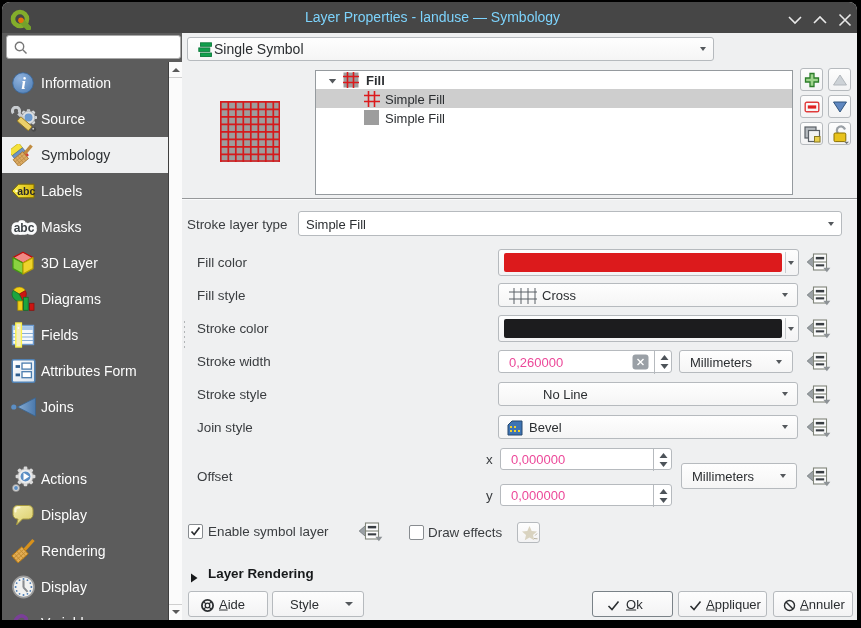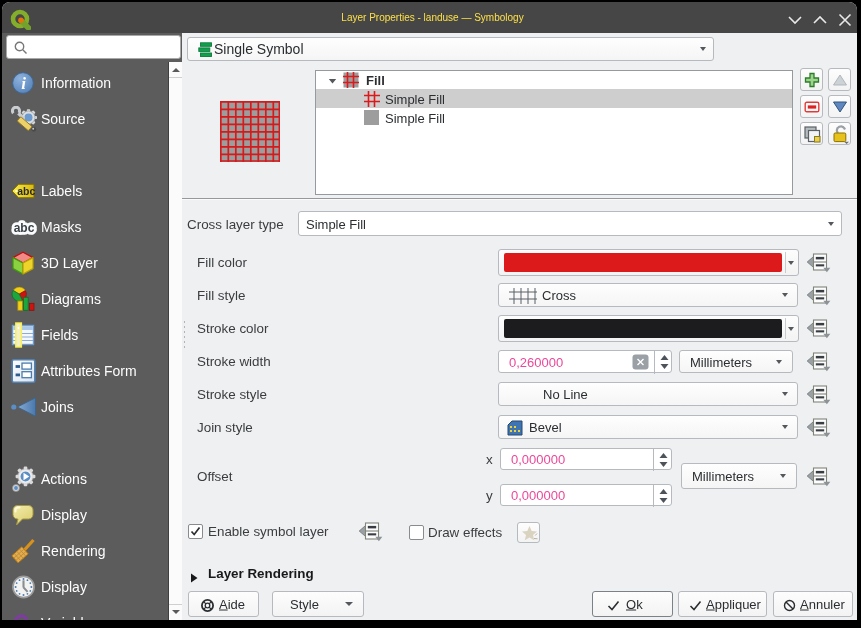--- a/index.html
+++ b/index.html
@@ -1,21 +1,21 @@
 <!DOCTYPE html>
 <html><head>
 <meta charset="utf-8">
 <style>
 * { margin:0; padding:0; box-sizing:border-box; }
 html,body { width:861px; height:628px; background:#000; font-family:"Liberation Sans", sans-serif; }
 #win { position:absolute; left:2px; top:2px; width:855px; height:618px; background:#eff0f1;
   border-radius:8px 8px 0 0; overflow:hidden; }
 #titlebar { position:absolute; left:0; top:0; width:100%; height:31px; background:#464646; }
 #title { position:absolute; left:0; top:0; width:100%; height:31px; line-height:31px; text-align:center;
-  color:#fde047; font-size:10px; padding-left:6px; }
+  color:#7dd3fc; font-size:14px; padding-left:6px; }
 .abs { position:absolute; }
 #sidebar { position:absolute; left:0; top:31px; width:180px; height:587px; background:#5c5c5c; }
 #search { position:absolute; left:4px; top:2px; width:175px; height:24px; background:#fff;
   border:1px solid #a8a8a8; border-radius:3px; }
 .item { position:absolute; left:0; width:166px; height:36px; color:#fdfdfd; font-size:14px; }
 .item span { position:absolute; left:39px; top:50%; transform:translateY(-50%); white-space:nowrap; }
 .item svg { position:absolute; left:9px; top:50%; transform:translateY(-50%); }
 .item.sel { background:#eff0f1; color:#2b2e31; }
 #sscroll { position:absolute; left:166px; top:29px; width:14px; height:558px;
   background:#fbfbfb; border-left:1px solid #3f3f3f; }
@@ -91,20 +91,35 @@
           <circle cx="5" cy="4.8" r="3.6" fill="none" stroke="#c9cdd1" stroke-width="3" stroke-dasharray="16.5 6.2" stroke-dashoffset="-8.5"></circle>
           <path d="M7.4 7.2 L12.8 12.6" stroke="#c9cdd1" stroke-width="3.4"></path>
           <g transform="rotate(41 14 18)">
             <rect x="6" y="15.3" width="15" height="5.6" rx="1.1" fill="#ecd06a" stroke="#93761c" stroke-width="0.9"></rect>
           </g>
           <circle cx="22.8" cy="23.3" r="2.4" fill="#4a4a4a"></circle>
           <circle cx="22.2" cy="22.7" r="0.95" fill="#c8c8c8"></circle>
         </svg>
       <span>Source</span>
       </div>
+    <div class="item sel" style="top:104px">
+      <svg width="24" height="22" viewBox="0 0 24 22">
+          <g transform="rotate(-38 8 9)">
+            <rect x="1" y="1" width="13" height="6" fill="#f5e13a" stroke="#b9a50a" stroke-width="0.6"></rect>
+            <rect x="1" y="7" width="13" height="4.6" fill="#6d93c4" stroke="#3c6494" stroke-width="0.6"></rect>
+            <rect x="1" y="11.6" width="13" height="5" fill="#e23b38" stroke="#a01613" stroke-width="0.6"></rect>
+          </g>
+          <path d="M13.8 9.5 L20.5 1.5" stroke="#c08b3f" stroke-width="3.4"></path>
+          <g transform="rotate(-40 10 15)">
+            <rect x="3.5" y="10.5" width="12.5" height="9" fill="#dcab64" stroke="#a5742c" stroke-width="0.8"></rect>
+            <path d="M3.5 13.5 H16 M3.5 16.5 H16 M6.5 10.5 V19.5 M9.5 10.5 V19.5 M12.5 10.5 V19.5" stroke="#b98a43" stroke-width="0.7"></path>
+          </g>
+        </svg>
+      <span>Symbology</span>
+      </div>
     <div class="item" style="top:140px">
       <svg width="25" height="16" viewBox="0 0 25 16">
           <defs>
             <linearGradient id="lg1" x1="0" y1="0" x2="1" y2="0">
               <stop offset="0" stop-color="#f8ec49"></stop>
               <stop offset="1" stop-color="#d9b80e"></stop>
             </linearGradient>
           </defs>
           <path d="M1 8 L7.5 1.2 H23 V14.8 H7.5 Z" fill="url(#lg1)" stroke="#7d6c00" stroke-width="1"></path>
           <circle cx="5.4" cy="8" r="1.3" fill="#fffbd0"></circle>
@@ -339,21 +354,21 @@
           <path d="M6.8 8 L6.2 6.8 A4 4 0 0 1 13.4 3.4 L14 4.6" fill="none" stroke="#9aa0a6" stroke-width="2.2"></path>
           <rect x="3" y="8" width="11.8" height="8.6" rx="1.2" fill="#e8c21c" stroke="#8a7000" stroke-width="1"></rect>
           <path d="M13.2 16.8 L18 16.8 L15.6 19 Z" fill="#6a6f73"></path>
         </svg>
     </div>
 
     <div class="abs" style="left:0;top:165px;width:675px;height:1px;background:#96989a"></div>
       <div class="abs" style="left:0;top:166px;width:675px;height:1px;background:#fafbfc"></div>
     <div class="abs" style="left:2px;top:288px;width:1px;height:2px;background:#b2b5b7;box-shadow:0 5px #b2b5b7,0 10px #b2b5b7,0 15px #b2b5b7,0 20px #b2b5b7,0 25px #b2b5b7"></div>
 
-    <div class="lbl" style="left:5px;top:191px">Cross layer type</div>
+    <div class="lbl" style="left:5px;top:191px">Stroke layer type</div>
     <div class="combo" style="left:116px;top:178px;width:544px;height:25px;background:#fff">
       <div class="txt" style="left:7px">Simple Fill</div>
       <div class="carr" style="right:7px"></div>
     </div>
 
     <div class="lbl" style="left:15px;top:229px">Fill color</div>
     <div class="btn" style="left:316px;top:216px;width:301px;height:27px">
       <div class="abs" style="left:5px;top:3px;width:278px;height:19px;background:#dc1a1c;border-radius:2px"></div>
       <div class="abs" style="left:286px;top:2px;width:1px;height:21px;background:#c8cccf"></div>
       <div class="carr" style="right:4px"></div>
@@ -463,21 +478,21 @@
           <path d="M8.5 1 L10.7 6 L16 6.4 L12 10 L13.2 15.3 L8.5 12.4 L3.8 15.3 L5 10 L1 6.4 L6.3 6 Z" fill="#d9d3c0"></path>
           <path d="M14.2 10.5 L16 8.5 M13 13.5 L16.5 13.8" stroke="#b8b2a0" stroke-width="1"></path>
         </svg>
     </div>
 
     <svg class="abs" style="left:8px;top:540px" width="8" height="10" viewBox="0 0 8 10">
         <path d="M1 0.5 L7.5 5 L1 9.5 Z" fill="#17191b"></path>
       </svg>
     <div class="lbl" style="left:26px;top:540px;font-weight:bold;color:#17191b">Layer Rendering</div>
 
-    <div class="btn" style="left:6px;top:558px;width:71px;height:26px">
+    <div class="btn" style="left:6px;top:558px;width:80px;height:26px">
       <svg class="abs" style="left:11px;top:6px" width="15" height="15" viewBox="0 0 15 15">
           <circle cx="7.5" cy="7.5" r="5.6" fill="none" stroke="#2b2e31" stroke-width="1.8"></circle>
           <circle cx="7.5" cy="7.5" r="2.3" fill="none" stroke="#2b2e31" stroke-width="1.3"></circle>
           <path d="M3.6 3.6 L5.9 5.9 M11.4 3.6 L9.1 5.9 M3.6 11.4 L5.9 9.1 M11.4 11.4 L9.1 9.1" stroke="#2b2e31" stroke-width="1.3"></path>
         </svg>
       <div class="txt" style="left:30px"><u>A</u>ide</div>
     </div>
     <div class="btn" style="left:90px;top:558px;width:92px;height:26px">
       <div class="txt" style="left:17px">Style</div>
       <div class="carr" style="right:10px;border-left-width:4px;border-right-width:4px;border-top-width:4.5px"></div>

